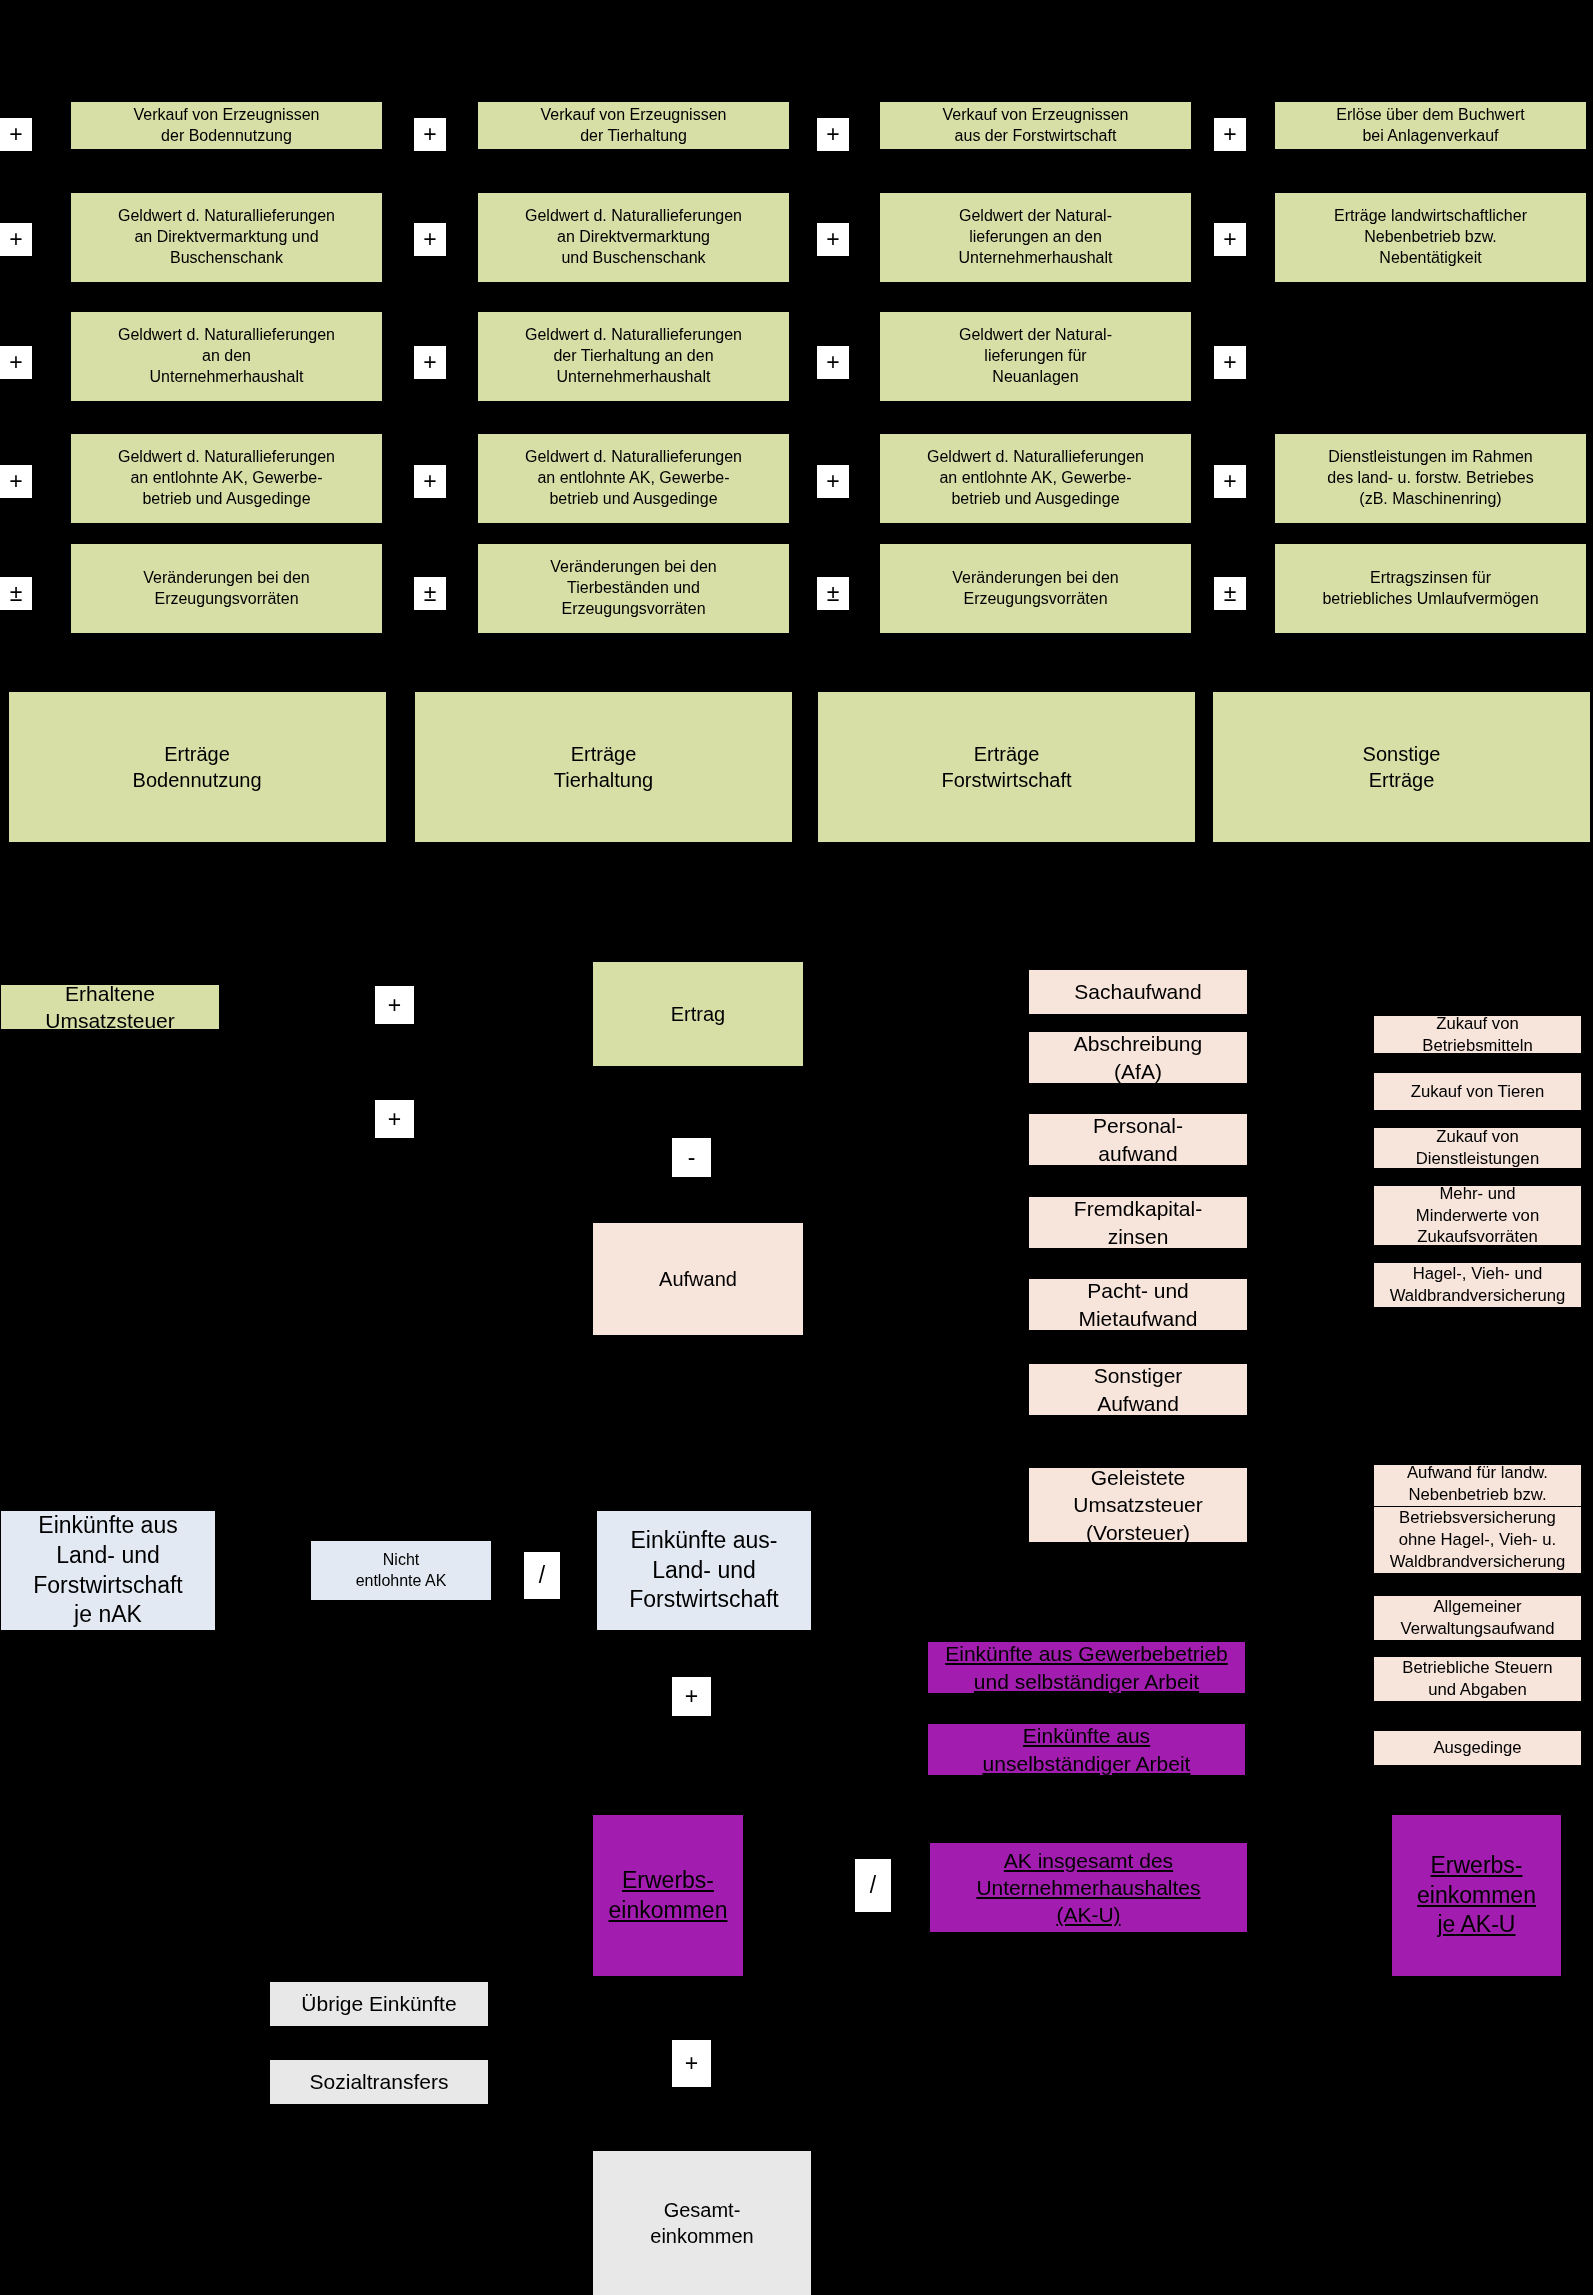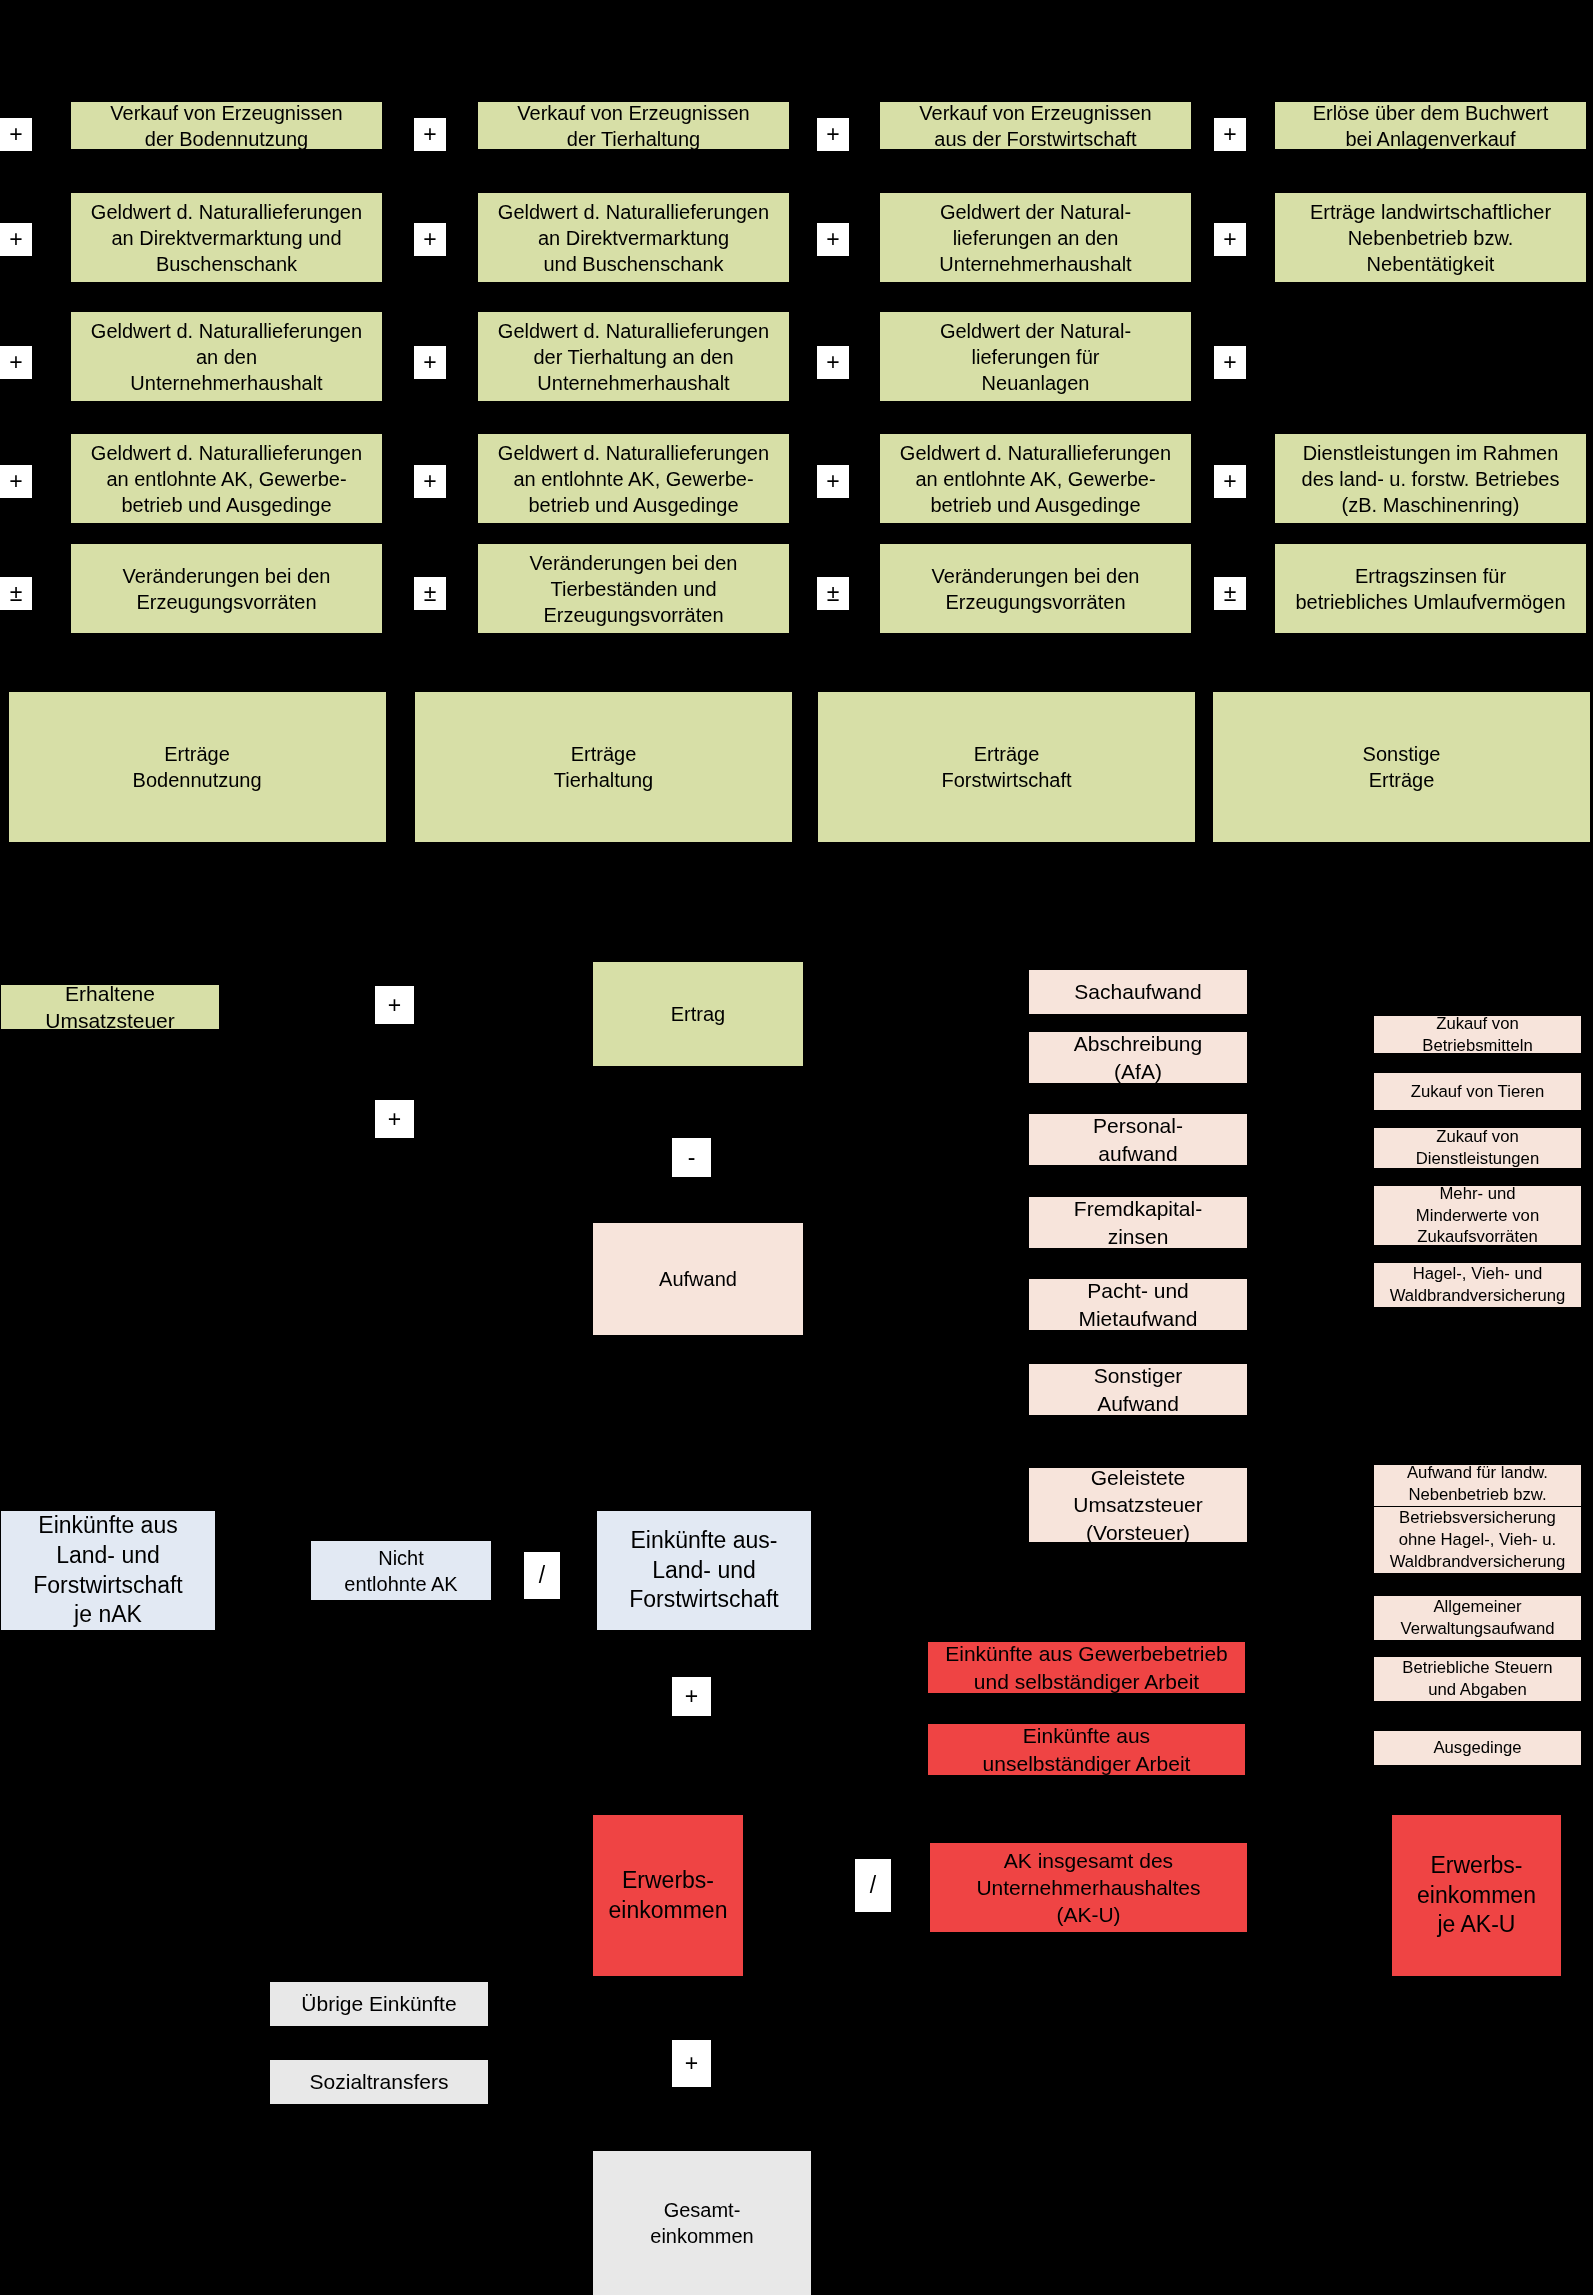--- a/index.html
+++ b/index.html
@@ -18,36 +18,36 @@
     justify-content:center;
     text-align:center;
     color:#000;
     line-height:1.30;
     white-space:pre-line;
     border:0.8px solid #000;
   }
   .green{background:#d7dfa7;}
   .pink {background:#f7e4db;}
   .blue {background:#e2e9f3;}
-  .cream{background:#ef4444;}
+  .cream{background:#a21caf;text-decoration:underline;}
   .grey {background:#e8e8e8;}
   .op{
     position:absolute;
     box-sizing:border-box;
     background:#ffffff;
     color:#000;
     display:flex;
     align-items:center;
     justify-content:center;
     font-size:23px;
     font-weight:500;
     line-height:1;
   }
   .fs28{font-size:21px;}
-  .fs26{font-size:20px;}
+  .fs26{font-size:16px;}
   .fs30{font-size:23px;}
   .fs34{font-size:20px;}
   .fs22{font-size:16.7px;}
 </style>
 </head>
 <body>
 
 <div id="stage">
 
   <div class="op" style="left:0px;top:118px;width:32px;height:33px;">+</div>

